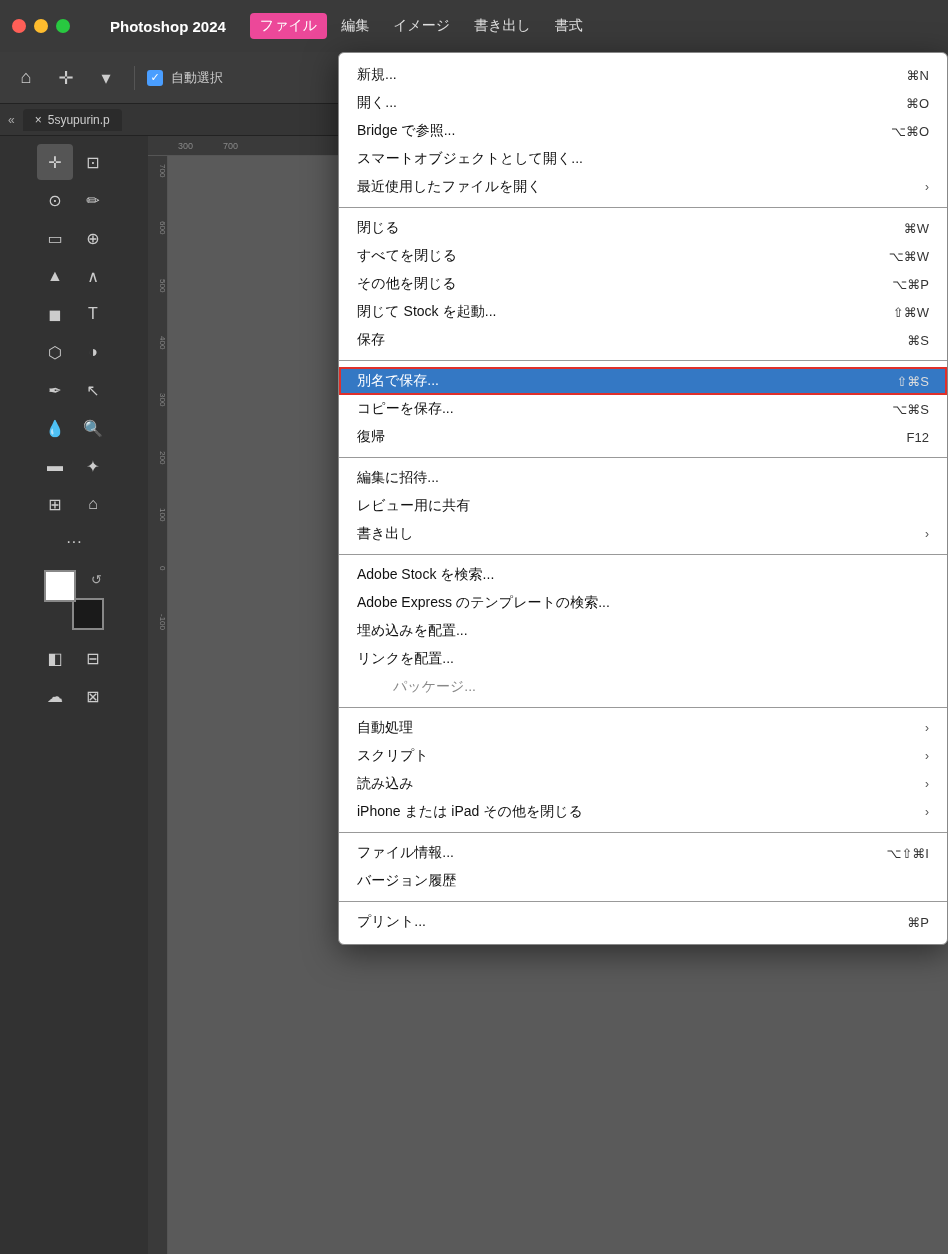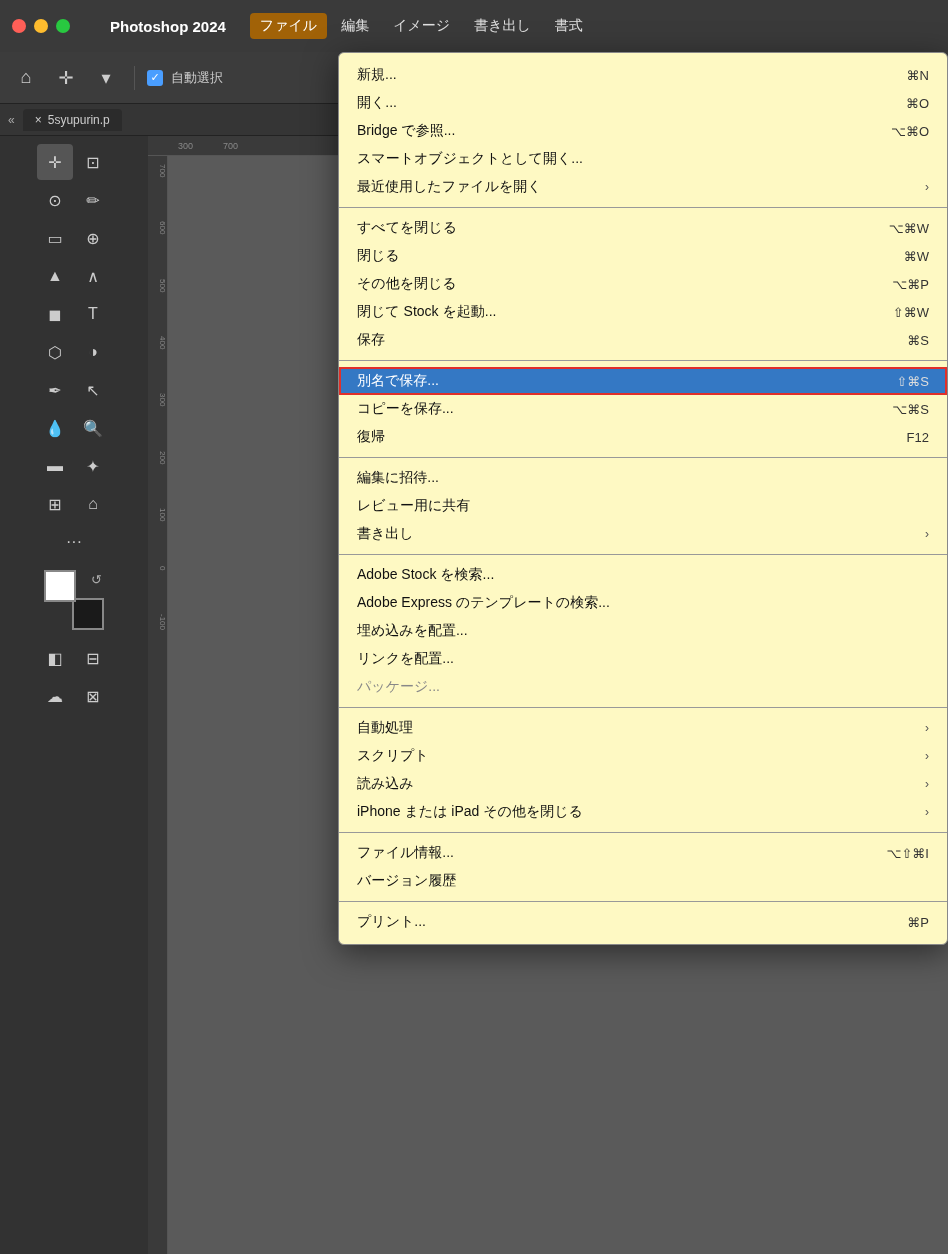--- a/index.html
+++ b/index.html
@@ -39,21 +39,21 @@
       margin-left: 8px;
     }
     .menu-item {
       color: #e0e0e0;
       font-size: 14px;
       padding: 4px 10px;
       border-radius: 4px;
       cursor: pointer;
     }
     .menu-item.active {
-      background: #a16207;
+      background: #ec4899;
       color: #ffffff;
     }
     .traffic-lights {
       display: flex;
       gap: 8px;
       margin-right: 8px;
     }
     .traffic-light {
       width: 14px;
       height: 14px;
@@ -222,21 +222,21 @@
       left: 0;
       right: 0;
       bottom: 0;
       z-index: 100;
     }
     .dropdown-menu {
       position: absolute;
       top: 52px;
       left: 338px;
       width: 610px;
-      background: #fef9c3;
+      background: #ffffff;
       border: 1px solid #888;
       border-radius: 6px;
       padding: 6px 0;
       box-shadow: 0 8px 32px rgba(0,0,0,0.5);
       z-index: 200;
     }
     .menu-section {
       padding: 2px 0;
     }
     .menu-divider {
@@ -256,20 +256,21 @@
     }
     .menu-row.highlighted {
       background: #3478c4;
       color: #ffffff;
       outline: 2px solid #e0302a;
       outline-offset: -2px;
     }
     .menu-row.disabled {
       color: #888;
       cursor: default;
+      margin-left: 36px;
     }
     .menu-label { flex: 1; }
     .menu-shortcut {
       color: #333;
       font-size: 13px;
       margin-left: 40px;
     }
     .menu-row.highlighted .menu-shortcut {
       color: #ddd;
     }
@@ -428,26 +429,26 @@
       <div class="menu-row">
         <span class="menu-label">最近使用したファイルを開く</span>
         <span class="menu-arrow">›</span>
       </div>
     </div>
 
     <div class="menu-divider"></div>
 
     <div class="menu-section">
       <div class="menu-row">
+        <span class="menu-label">閉じる</span>
+        <span class="menu-shortcut">⌘W</span>
+      </div>
+      <div class="menu-row">
         <span class="menu-label">すべてを閉じる</span>
         <span class="menu-shortcut">⌥⌘W</span>
-      </div>
-      <div class="menu-row">
-        <span class="menu-label">閉じる</span>
-        <span class="menu-shortcut">⌘W</span>
       </div>
       <div class="menu-row">
         <span class="menu-label">その他を閉じる</span>
         <span class="menu-shortcut">⌥⌘P</span>
       </div>
       <div class="menu-row">
         <span class="menu-label">閉じて Stock を起動...</span>
         <span class="menu-shortcut">⇧⌘W</span>
       </div>
       <div class="menu-row">

